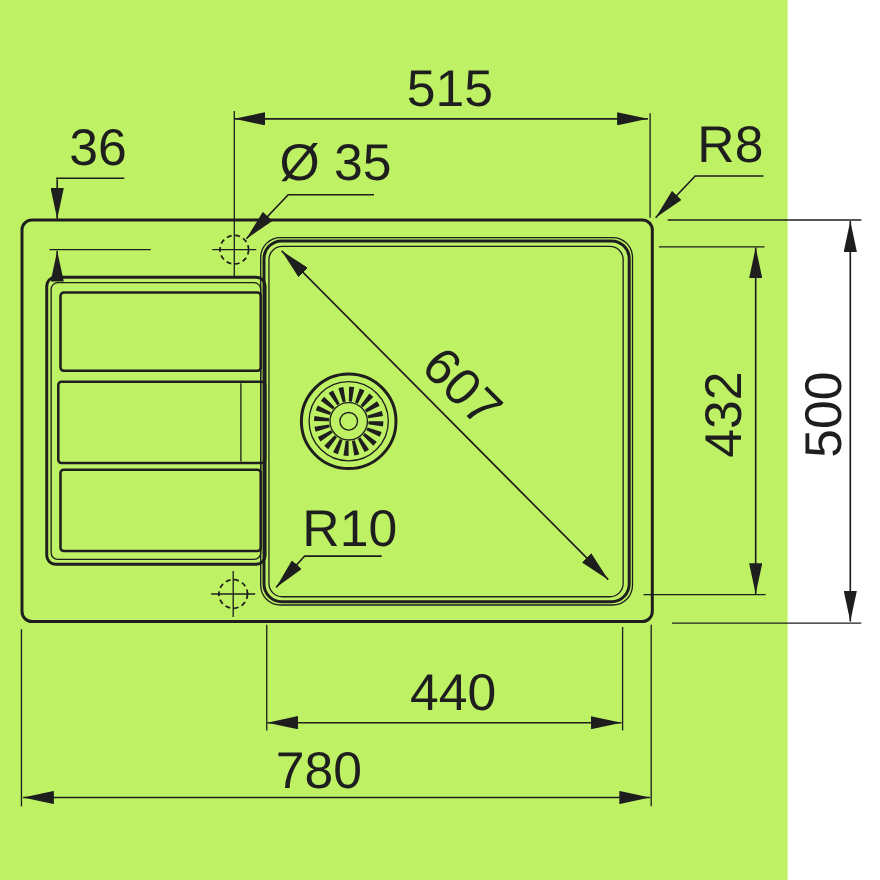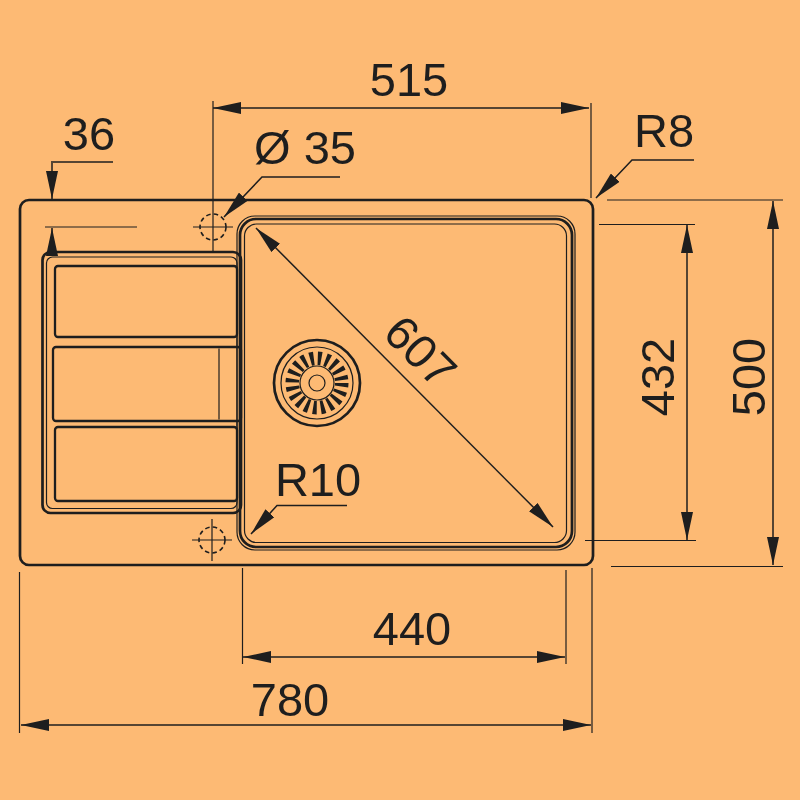--- a/index.html
+++ b/index.html
@@ -4,24 +4,24 @@
 <style>
   html, body {
     margin: 0;
     padding: 0;
     background: #ffffff;
     width: 800px;
     height: 800px;
     overflow: hidden;
   }
   #stage {
-    width: 800px;
+    width: 716px;
     height: 800px;
     position: relative;
-    background: #fdba74;
+    background: #bef264;
   }
   svg { display: block; }
   .thick  { fill: none; stroke: #1e1e1e; stroke-width: 2.7; }
   .med    { fill: none; stroke: #1e1e1e; stroke-width: 2.3; }
   .thin   { fill: none; stroke: #1e1e1e; stroke-width: 1.2; }
   .dim    { fill: none; stroke: #1e1e1e; stroke-width: 1.5; }
   .dashed { fill: none; stroke: #1e1e1e; stroke-width: 1.6; stroke-dasharray: 4.5 3.2; }
   .spokes { fill: none; stroke: #1e1e1e; stroke-width: 13.5; stroke-dasharray: 3.7 4.08; }
   .dimtext {
     font-family: "Liberation Sans", "DejaVu Sans", sans-serif;

